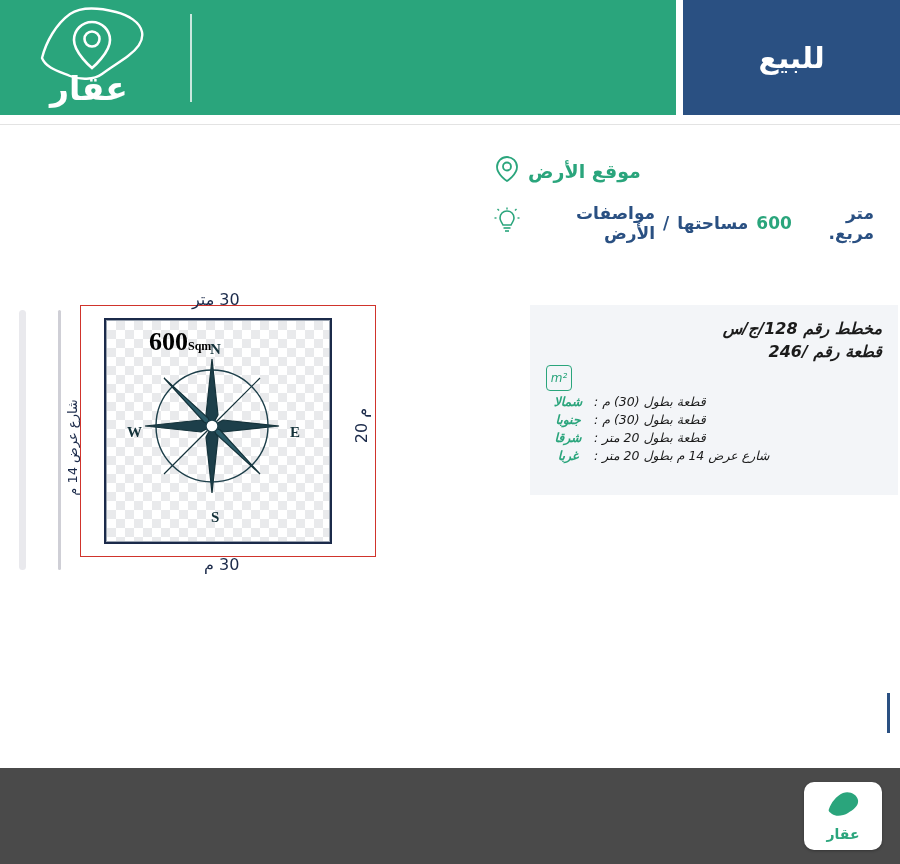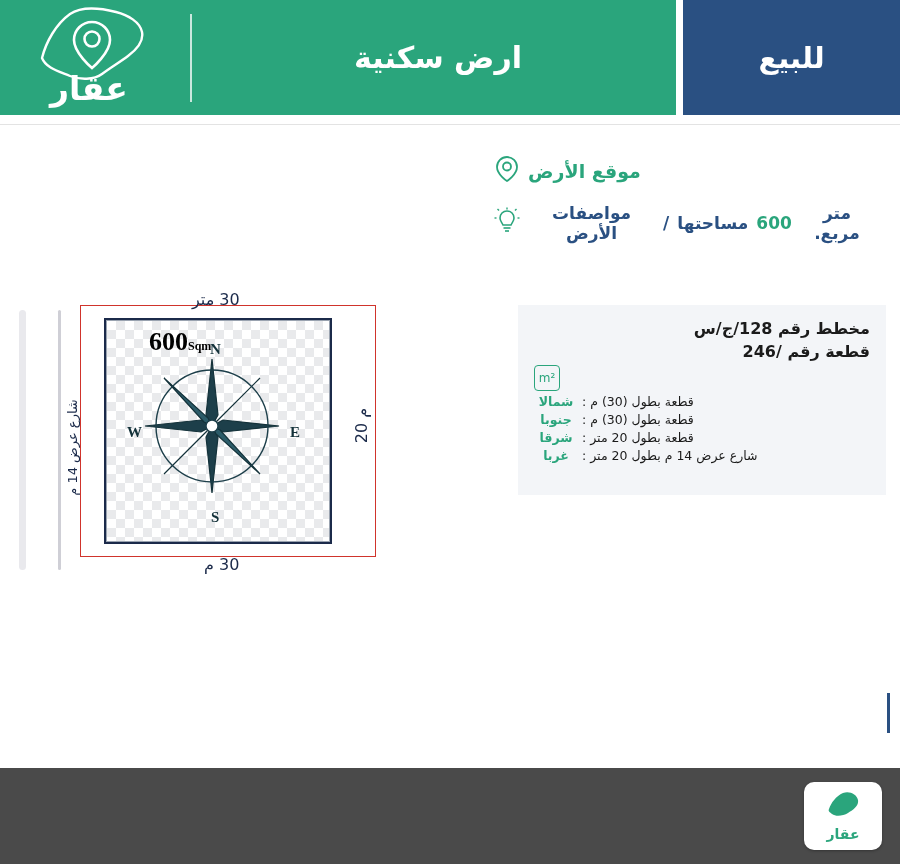--- a/index.html
+++ b/index.html
@@ -59,21 +59,21 @@
     width: 476px; height: 115px;
     display: flex; align-items: center; justify-content: center;
     color: #ffffff; font-size: 30px; font-weight: bold;
     direction: rtl;
   }
 
   
   .info-col {
     position: absolute; top: 155px; right: 26px;
     width: 380px;
-    direction: rtl; text-align: center;
+    direction: rtl; text-align: right;
   }
   .loc-row {
     display: flex; align-items: center; justify-content: flex-start;
     gap: 8px;
     flex-direction: row-reverse;
   }
   .loc-title {
     color: #2aa57c; font-size: 19px; font-weight: bold;
   }
   .loc-value {
@@ -86,25 +86,26 @@
     display: flex; align-items: center; justify-content: flex-start;
     gap: 8px; flex-direction: row-reverse;
   }
   .spec-label { color: #2a5082; font-size: 17px; font-weight: bold; }
   .spec-sep { color: #2a5082; font-size: 17px; font-weight: bold; }
   .spec-val { color: #2aa57c; font-size: 17px; font-weight: bold; }
   .spec-unit { color: #2a5082; font-size: 17px; font-weight: bold; }
 
   
   .card {
-    position: absolute; top: 305px; right: 14px;
+    position: absolute; top: 305px; right: 2px;
     width: 368px; height: 190px;
     background: #f3f5f8;
     direction: rtl; text-align: right;
     padding: 12px 16px 10px 16px;
+    font-style: italic;
   }
   .card-title {
     color: #1b1b1b; font-size: 16px; font-weight: bold; line-height: 1.45;
   }
   .card-icon-box {
     margin-top: 2px;
     width: 26px; height: 26px;
     border: 1.5px solid #2aa57c;
     border-radius: 4px;
     color: #2aa57c;
@@ -235,21 +236,20 @@
           <path d="M6,52 C10,36 20,18 34,8 C46,0 64,2 80,6 C92,9 104,16 106,26 C108,36 100,44 92,50 C84,56 74,62 66,68 C58,74 44,74 34,70 C22,65 10,62 6,52 Z" stroke="#ffffff" stroke-width="2.4" fill="none" stroke-linejoin="round"></path>
           <path d="M56,16 C46,16 38,24 38,34 C38,47 56,62 56,62 C56,62 74,47 74,34 C74,24 66,16 56,16 Z" stroke="#ffffff" stroke-width="2.6" fill="none"></path>
           <circle cx="56" cy="33" r="7.5" stroke="#ffffff" stroke-width="2.6" fill="none"></circle>
         </svg>
       </span>
       <div class="brand-word">عقار</div>
     </div>
 
     <div class="brand-divider"></div>
 
-    <div class="header-title">ارض سكنية</div>
 
     <div class="header-blue">
       <span class="header-blue-text">للبيع</span>
     </div>
   </div>
 
   <div class="hr-line"></div>
 
   <div class="info-col">
     <div class="loc-row">

